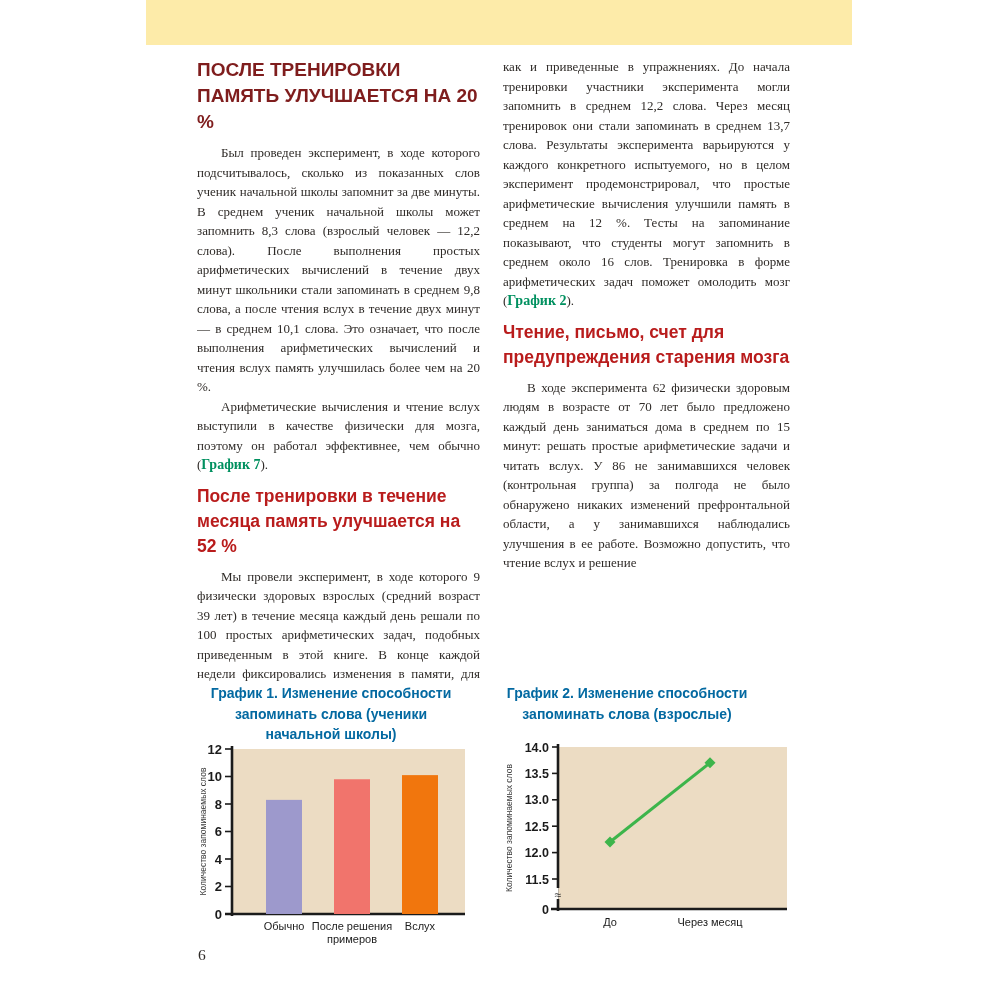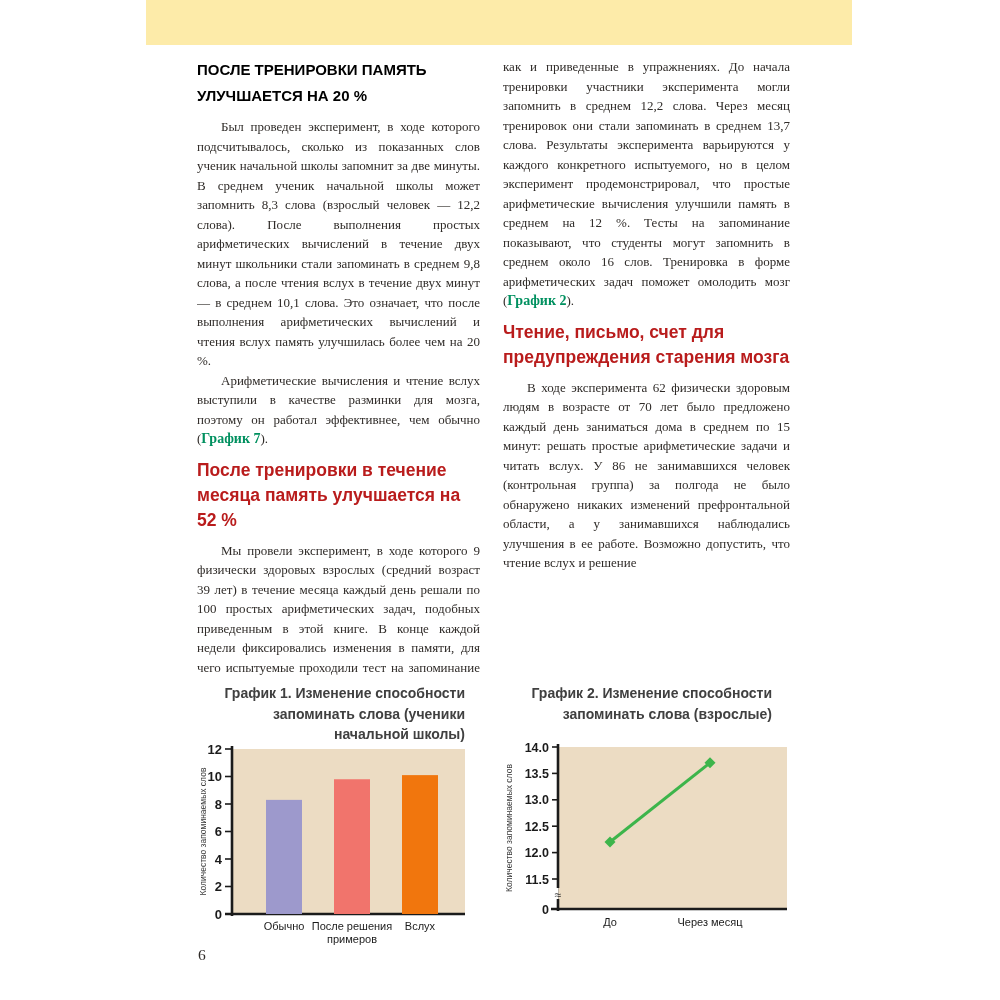--- a/index.html
+++ b/index.html
@@ -5,44 +5,44 @@
   html,body{margin:0;padding:0;background:#fff;}
   .page{position:relative;width:1000px;height:1000px;background:#ffffff;overflow:hidden;
         font-family:"Liberation Serif",serif;color:#2f2b28;}
   .band{position:absolute;left:146px;top:0;width:706px;height:45px;background:#fdeba9;}
   .col{position:absolute;top:57px;width:283px;font-size:13px;line-height:19.5px;
        text-align:justify;overflow:hidden;height:624px;}
   .col-left{left:197px;}
   .col-right{left:503px;width:287px;}
   .col p{margin:0;text-indent:24px;}
   .col p.noindent{text-indent:0;}
-  .h1{font-family:"Liberation Sans",sans-serif;font-weight:700;font-size:15px;line-height:26px;
-      color:#000000;margin:0 0 8px 0;text-align:left;}
+  .h1{font-family:"Liberation Sans",sans-serif;font-weight:700;font-size:19px;line-height:26px;
+      color:#7f1d1d;margin:0 0 8px 0;text-align:left;}
   .h2{font-family:"Liberation Sans",sans-serif;font-weight:700;font-size:17.5px;line-height:25px;
       color:#b91c1c;margin:9px 0 8px 0;text-align:left;}
   .ref{font-family:Liberation Serif, serif;font-weight:700;font-size:14px;color:#00905f;}
   .caption{position:absolute;top:683px;width:268px;font-family:"Liberation Sans",sans-serif;
-           font-weight:700;font-size:14px;line-height:20.5px;color:#404040;text-align:right;}
+           font-weight:700;font-size:14px;line-height:20.5px;color:#0369a1;text-align:center;}
   .cap1{left:197px;}
-  .cap2{left:504px;}
+  .cap2{left:493px;}
   .figsvg{position:absolute;top:737px;width:290px;height:215px;}
   .fig1{left:197px;}
   .fig2{left:503px;}
   .pagenum{position:absolute;left:198px;top:946px;font-size:15.5px;color:#2f2b28;}
 </style>
 </head>
 <body>
 
 <div class="page">
   <div class="band"></div>
 
   <div class="col col-left">
     <h1 class="h1">ПОСЛЕ ТРЕНИРОВКИ ПАМЯТЬ УЛУЧШАЕТСЯ НА 20 %</h1>
     <p>Был проведен эксперимент, в ходе которого подсчитывалось, сколько из показанных слов ученик начальной школы запомнит за две минуты. В среднем ученик начальной школы может запомнить 8,3 слова (взрослый человек — 12,2 слова). После выполнения простых арифметических вычислений в течение двух минут школьники стали запоминать в среднем 9,8 слова, а после чтения вслух в течение двух минут — в среднем 10,1 слова. Это означает, что после выполнения арифметических вычислений и чтения вслух память улучшилась более чем на 20 %.</p>
-    <p><span>Арифметические вычисления и чтение вслух выступили в качестве разминки для мозга, поэтому он работал эффективнее, чем обычно (</span><span class="ref">График 7</span><span>).</span></p>
+    <p><span>Арифметические вычисления и чтение вслух выступили в качестве физически для мозга, поэтому он работал эффективнее, чем обычно (</span><span class="ref">График 7</span><span>).</span></p>
     <h2 class="h2">После тренировки в течение месяца память улучшается на 52 %</h2>
     <p>Мы провели эксперимент, в ходе которого 9 физически здоровых взрослых (средний возраст 39 лет) в течение месяца каждый день решали по 100 простых арифметических задач, подобных приведенным в этой книге. В конце каждой недели фиксировались изменения в памяти, для чего испытуемые проходили тест на запоминание таких же слов,</p>
   </div>
 
   <div class="col col-right">
     <p class="noindent"><span>как и приведенные в упражнениях. До начала тренировки участники эксперимента могли запомнить в среднем 12,2 слова. Через месяц тренировок они стали запоминать в среднем 13,7 слова. Результаты эксперимента варьируются у каждого конкретного испытуемого, но в целом эксперимент продемонстрировал, что простые арифметические вычисления улучшили память в среднем на 12 %. Тесты на запоминание показывают, что студенты могут запомнить в среднем около 16 слов. Тренировка в форме арифметических задач поможет омолодить мозг (</span><span class="ref">График 2</span><span>).</span></p>
     <h2 class="h2">Чтение, письмо, счет для предупреждения старения мозга</h2>
     <p>В ходе эксперимента 62 физически здоровым людям в возрасте от 70 лет было предложено каждый день заниматься дома в среднем по 15 минут: решать простые арифметические задачи и читать вслух. У 86 не занимавшихся человек (контрольная группа) за полгода не было обнаружено никаких изменений префронтальной области, а у занимавшихся наблюдались улучшения в ее работе. Возможно допустить, что чтение вслух и решение</p>
   </div>
 

